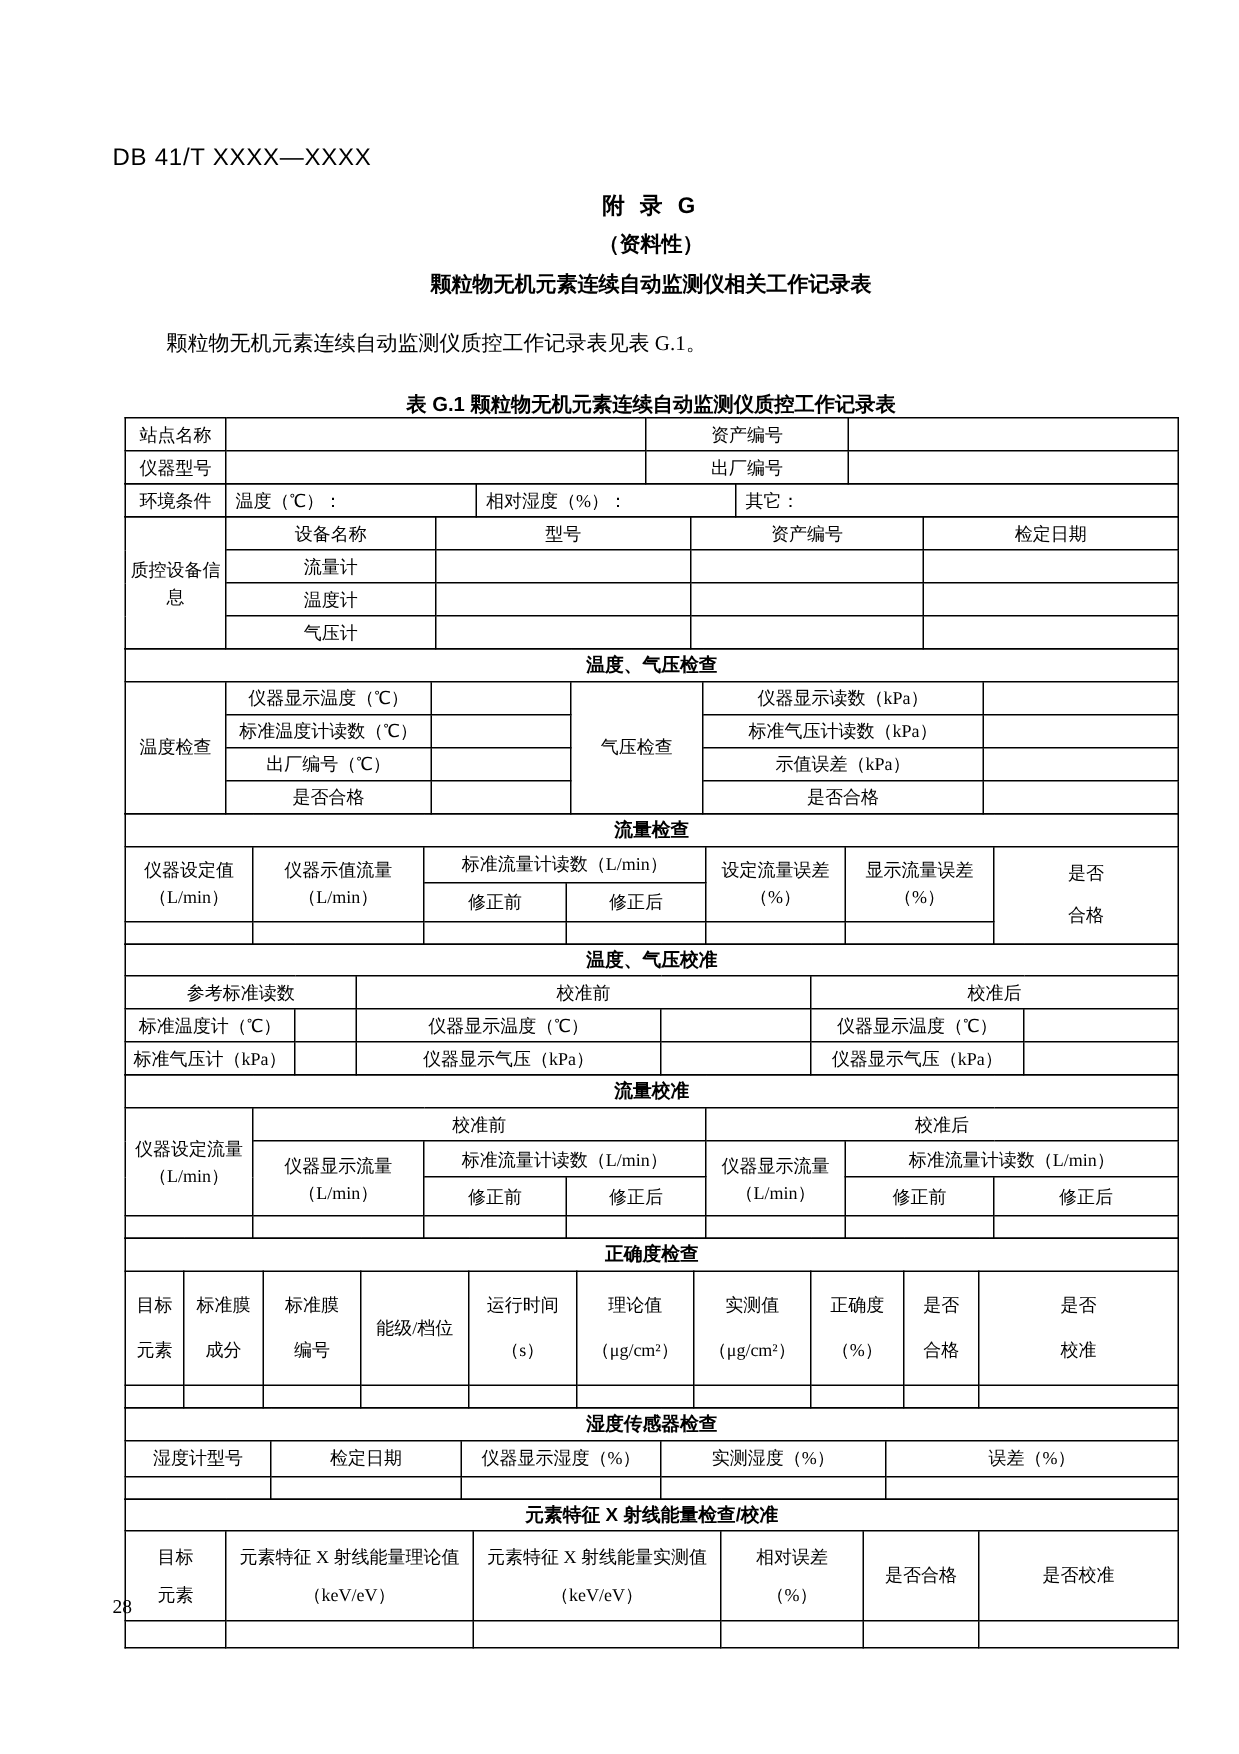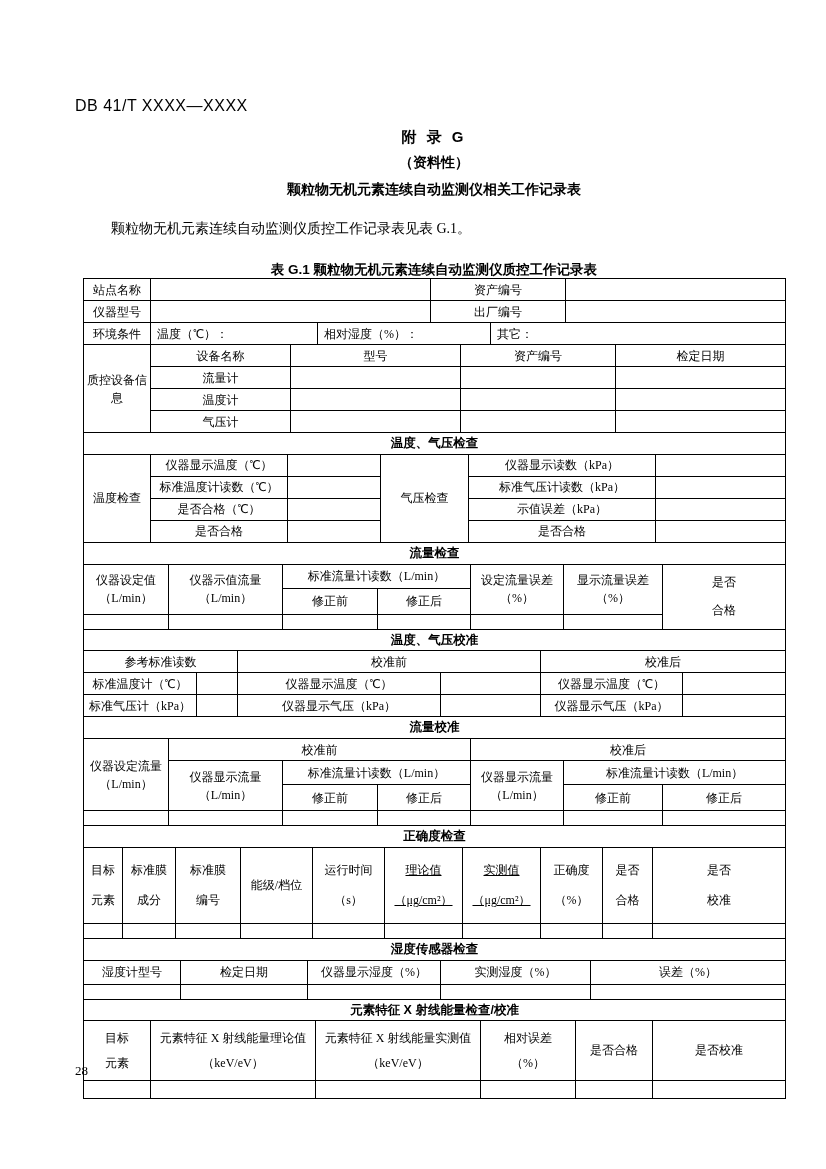--- a/index.html
+++ b/index.html
@@ -19,21 +19,21 @@
   .caption { text-align:center; font-family:"Liberation Sans", sans-serif; font-weight:bold;
              font-size:13.5px; margin:23px 0 0 0; }
   table.tbl { border-collapse:collapse; table-layout:fixed; width:702px; margin-top:-1px; font-size:12px; }
   table.tbl.first { }
   .tbl td { border:1px solid #000; text-align:center; vertical-align:middle; padding:1px 2px;
             line-height:1.5; overflow:hidden; }
   .tbl tr.sec td { font-family:"Liberation Sans", sans-serif; font-weight:bold; font-size:12.5px; }
   td.tl { text-align:left; padding-left:6px; }
   .fw { display:inline-block; text-align:center; vertical-align:middle; }
   .w2 { width:2.3em; } .w3 { width:3.3em; } .w35 { width:3.6em; } .w4 { width:4.4em; }
-  .w5 { width:5.3em; } .w55 { width:5.8em;text-decoration:underline; } .w6 { width:6.4em; } .w125 { width:12.5em; }
+  .w5 { width:5.3em; } .w55 { width:5.8em; } .w6 { width:6.4em; } .w125 { width:12.5em; }
   td.lh2 { line-height:2.3; }
   tr.spread td { line-height:2.55; }
   tr.spreadq td { line-height:2.1; }
 </style>
 </head>
 <body>
 
 <div class="page">
 
   <div class="docnum">DB 41/T XXXX—XXXX</div>
@@ -145,21 +145,21 @@
           <td>仪器显示读数（kPa）</td>
           <td></td>
         </tr>
         <tr style="height:22px">
           <td>标准温度计读数（℃）</td>
           <td></td>
           <td>标准气压计读数（kPa）</td>
           <td></td>
         </tr>
         <tr style="height:22px">
-          <td>是否合格（℃）</td>
+          <td>出厂编号（℃）</td>
           <td></td>
           <td>示值误差（kPa）</td>
           <td></td>
         </tr>
         <tr style="height:22px">
           <td>是否合格</td>
           <td></td>
           <td>是否合格</td>
           <td></td>
         </tr>

